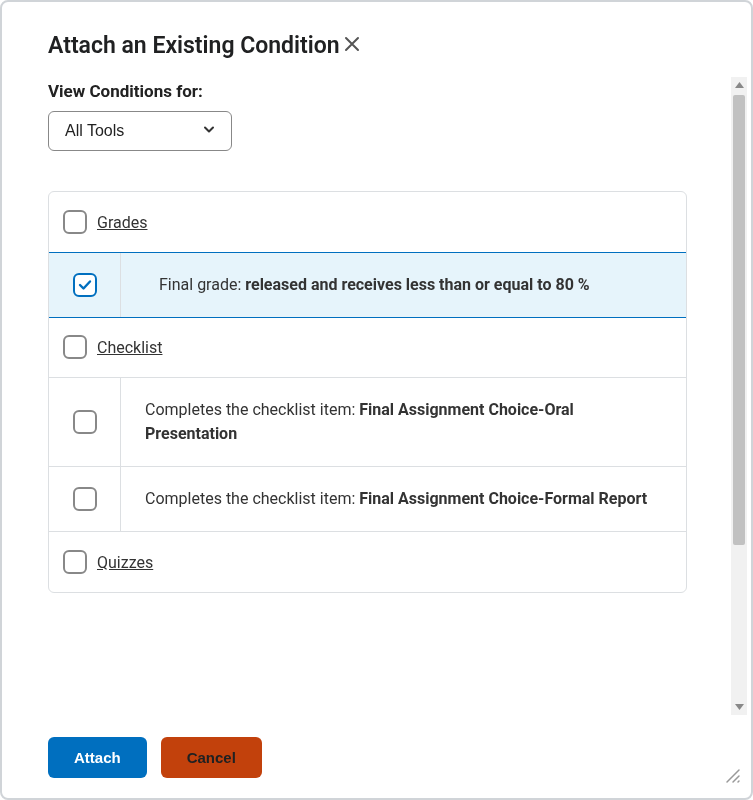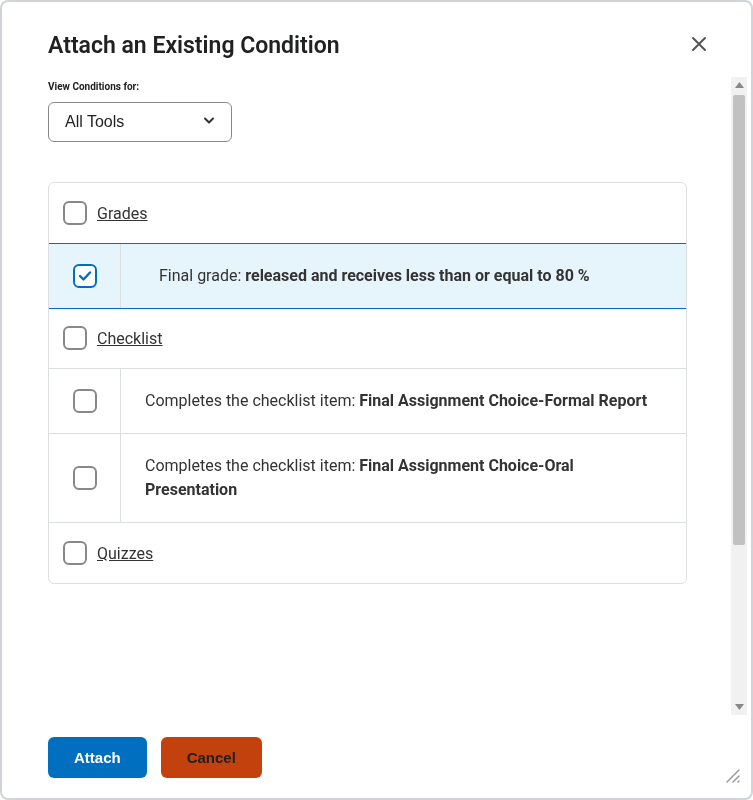--- a/index.html
+++ b/index.html
@@ -17,21 +17,20 @@
       border: 2px solid #d0d4d8;
       border-radius: 8px;
       background: #fff;
       display: flex;
       flex-direction: column;
       padding: 0;
     }
     .modal-header {
       display: flex;
       align-items: center;
-      justify-content: space-between;
       padding: 30px 40px 18px 46px;
     }
     .modal-title {
       font-size: 23px;
       font-weight: 600;
       color: #202122;
     }
     .close-btn {
       background: none;
       border: none;
@@ -45,21 +44,21 @@
       position: relative;
       overflow: hidden;
     }
     .scroll-area {
       flex: 1;
       overflow-y: auto;
       padding: 0 46px 10px 46px;
       margin-right: 18px;
     }
     .filter-label {
-      font-size: 10px;
+      font-size: 17px;
       font-weight: 700;
       color: #222;
       margin-bottom: 10px;
       margin-top: 4px;
     }
     .select-wrap {
       position: relative;
       display: inline-block;
       margin-bottom: 40px;
     }
@@ -253,27 +252,27 @@
             <div class="item-cell-text"><span>Final grade: </span><strong>released and receives less than or equal to 80 %</strong></div>
           </div>
           <div class="group-row">
             <span class="cb"></span>
             <span class="group-label">Checklist</span>
           </div>
           <div class="item-row">
             <div class="item-cell-cb">
               <span class="cb"></span>
             </div>
-            <div class="item-cell-text"><span>Completes the checklist item: </span><strong>Final Assignment Choice-Formal Report</strong></div>
+            <div class="item-cell-text"><span>Completes the checklist item: </span><strong>Final Assignment Choice-Oral Presentation</strong></div>
           </div>
           <div class="item-row">
             <div class="item-cell-cb">
               <span class="cb"></span>
             </div>
-            <div class="item-cell-text"><span>Completes the checklist item: </span><strong>Final Assignment Choice-Oral Presentation</strong></div>
+            <div class="item-cell-text"><span>Completes the checklist item: </span><strong>Final Assignment Choice-Formal Report</strong></div>
           </div>
           <div class="group-row">
             <span class="cb"></span>
             <span class="group-label">Quizzes</span>
           </div>
         </div>
 
     </div>
 
     <div class="scrollbar-track">

